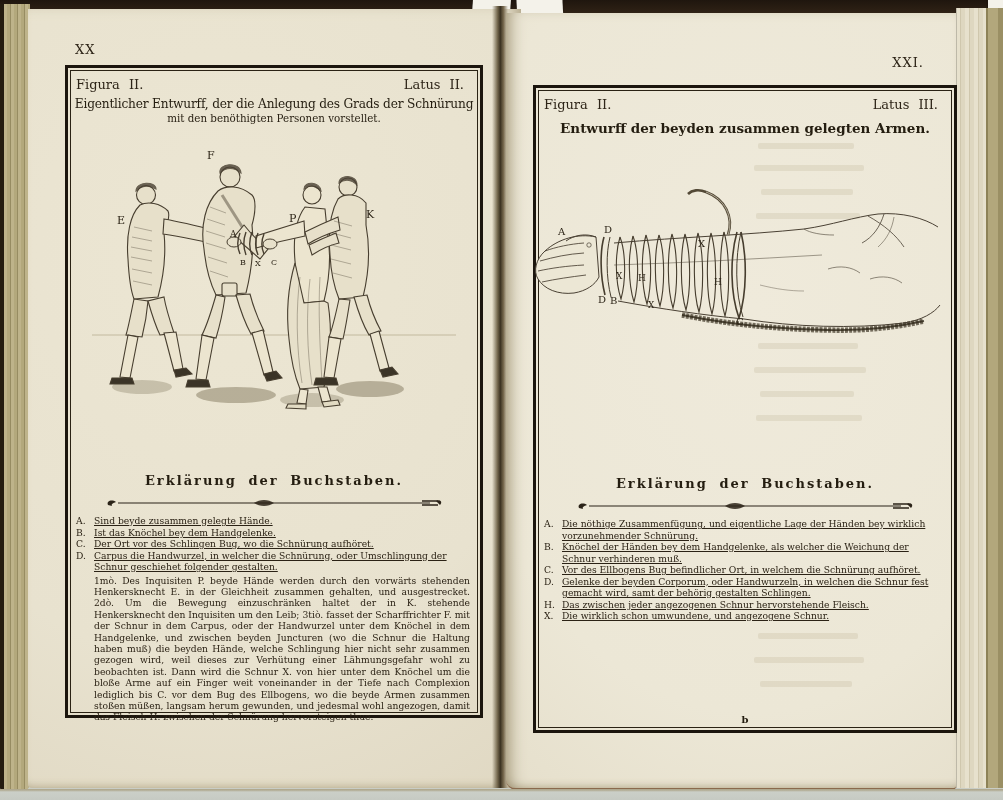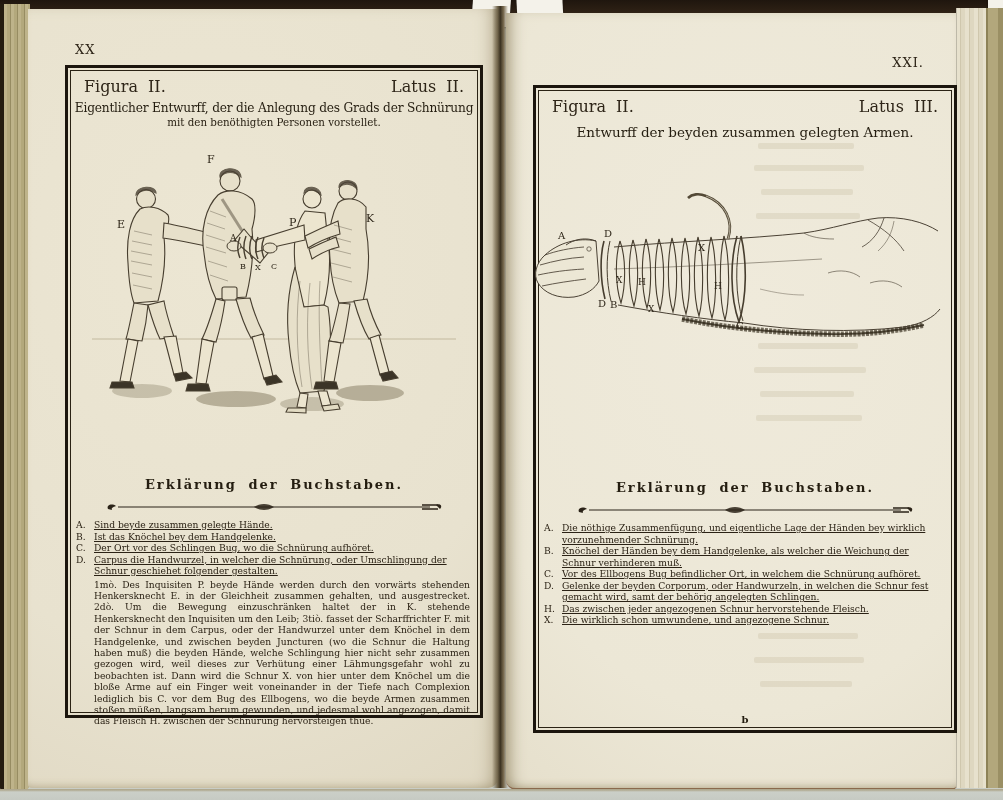--- a/index.html
+++ b/index.html
@@ -29,47 +29,47 @@
       linear-gradient(90deg,rgba(0,0,0,.18) 0 1px,rgba(0,0,0,0) 1px 2px,rgba(0,0,0,0) 2px),
       repeating-linear-gradient(90deg,#e7e1cd 0 4px,#cfc7ad 4px 5px,#ded7c0 5px 9px);
   }
   .right-edges .olive{position:absolute;right:0;top:0;width:17px;height:100%;
     background:linear-gradient(90deg,#8d8257 0 2px,#b2a77c 2px 12px,#9a8f64 12px 17px);}
 
   .page{position:absolute;}
   .page-left{left:28px;top:9px;width:470px;height:779px;
     background:radial-gradient(130% 95% at 38% 32%,#ece6d3 0%,#e8e2cf 55%,#ded6c0 92%,#d4cbb2 100%);
     border-radius:0 0 10px 4px;
-    box-shadow:inset -14px 0 18px -10px #a79b7c, inset 0 -6px 9px -6px #b4a98c;}
+    box-shadow:inset -14px 0 18px -10px #a79b7c, inset 0 -6px 9px -6px #b4a98c;padding-left:23px;}
   .page-right{left:506px;top:13px;width:450px;height:775px;
     background:radial-gradient(120% 95% at 55% 38%,#efeadb 0%,#ece7d6 55%,#e2dbc6 92%,#d8cfb8 100%);
     border-radius:0 0 4px 10px;
     box-shadow:inset 12px 0 16px -9px #9c9070, inset 0 -6px 9px -6px #b4a98c;
     border-bottom:2px solid #8a6a4d;}
   .gutter{position:absolute;left:492px;top:6px;width:16px;height:782px;
     background:linear-gradient(90deg,rgba(90,80,58,0) 0%,#71654b 35%,#3a3120 52%,#77694e 72%,rgba(120,108,80,0) 100%);}
 
   .bottom-strip{position:absolute;left:0;top:789px;width:1003px;height:11px;
     background:linear-gradient(180deg,#b0a98f 0 1px,#cbcfc8 3px,#c6cac3 100%);}
 
   .pagenum{position:absolute;font-size:13px;letter-spacing:1px;color:#2e2518;}
   .pagenum-left{left:47px;top:33px;}
   .pagenum-right{right:32px;top:42px;}
 
   .frame{position:absolute;border:3px solid #1b150d;box-shadow:inset 0 0 0 2px rgba(0,0,0,0);}
   .frame::before{content:"";position:absolute;inset:2px;border:1px solid #2a2214;pointer-events:none;}
   .frame-left{left:37px;top:56px;width:412px;height:647px;}
   .frame-right{left:27px;top:72px;width:418px;height:642px;}
 
-  .figrow{display:flex;justify-content:space-between;margin:9px 16px 0 16px;
-    font-size:16px;word-spacing:5px;color:#2e2518;}
+  .figrow{display:flex;justify-content:space-between;margin:9px 16px 0 8px;
+    font-size:13px;word-spacing:5px;color:#2e2518;}
   .title1{margin-top:5px;text-align:center;font-weight:normal;font-size:12.2px;
     letter-spacing:-0.2px;color:#241d10;}
   .title2{text-align:center;font-size:10.3px;margin-top:1px;color:#2a2215;}
-  .title1r{margin-top:8px;text-align:center;font-weight:normal;font-size:13.5px;color:#241d10;}
+  .title1r{margin-top:8px;text-align:center;font-weight:bold;font-size:13.5px;color:#241d10;}
 
   .engraving{position:relative;}
   .engraving-left{width:380px;height:300px;margin:13px auto 0 auto;}
   .engraving-right{width:424px;height:220px;margin:49px auto 0 -6px;}
   svg text{font-family:"DejaVu Serif","Liberation Serif",serif;fill:#2c2417;}
 
   .expl-head{text-align:center;font-weight:bold;font-size:13px;
     letter-spacing:2px;word-spacing:5px;color:#241d10;}
   .eh-left{margin-top:36px;}
   .eh-right{margin-top:71px;}
@@ -329,21 +329,21 @@
         <div class="item">
             <span class="let">B.</span>
             <span class="txt">Knöchel der Händen bey dem Handgelenke, als welcher die Weichung der Schnur verhinderen muß.</span>
           </div>
         <div class="item">
             <span class="let">C.</span>
             <span class="txt">Vor des Ellbogens Bug befindlicher Ort, in welchem die Schnürung aufhöret.</span>
           </div>
         <div class="item">
             <span class="let">D.</span>
-            <span class="txt">Gelenke der beyden Corporum, oder Handwurzeln, in welchen die Schnur fest gemacht wird, samt der behörig angelegten Schlingen.</span>
+            <span class="txt">Gelenke der beyden Corporum, oder Handwurzeln, in welchen die Schnur fest gemacht wird, samt der behörig gestalten Schlingen.</span>
           </div>
         <div class="item">
             <span class="let">H.</span>
             <span class="txt">Das zwischen jeder angezogenen Schnur hervorstehende Fleisch.</span>
           </div>
         <div class="item">
             <span class="let">X.</span>
             <span class="txt">Die wirklich schon umwundene, und angezogene Schnur.</span>
           </div>
       </div>

